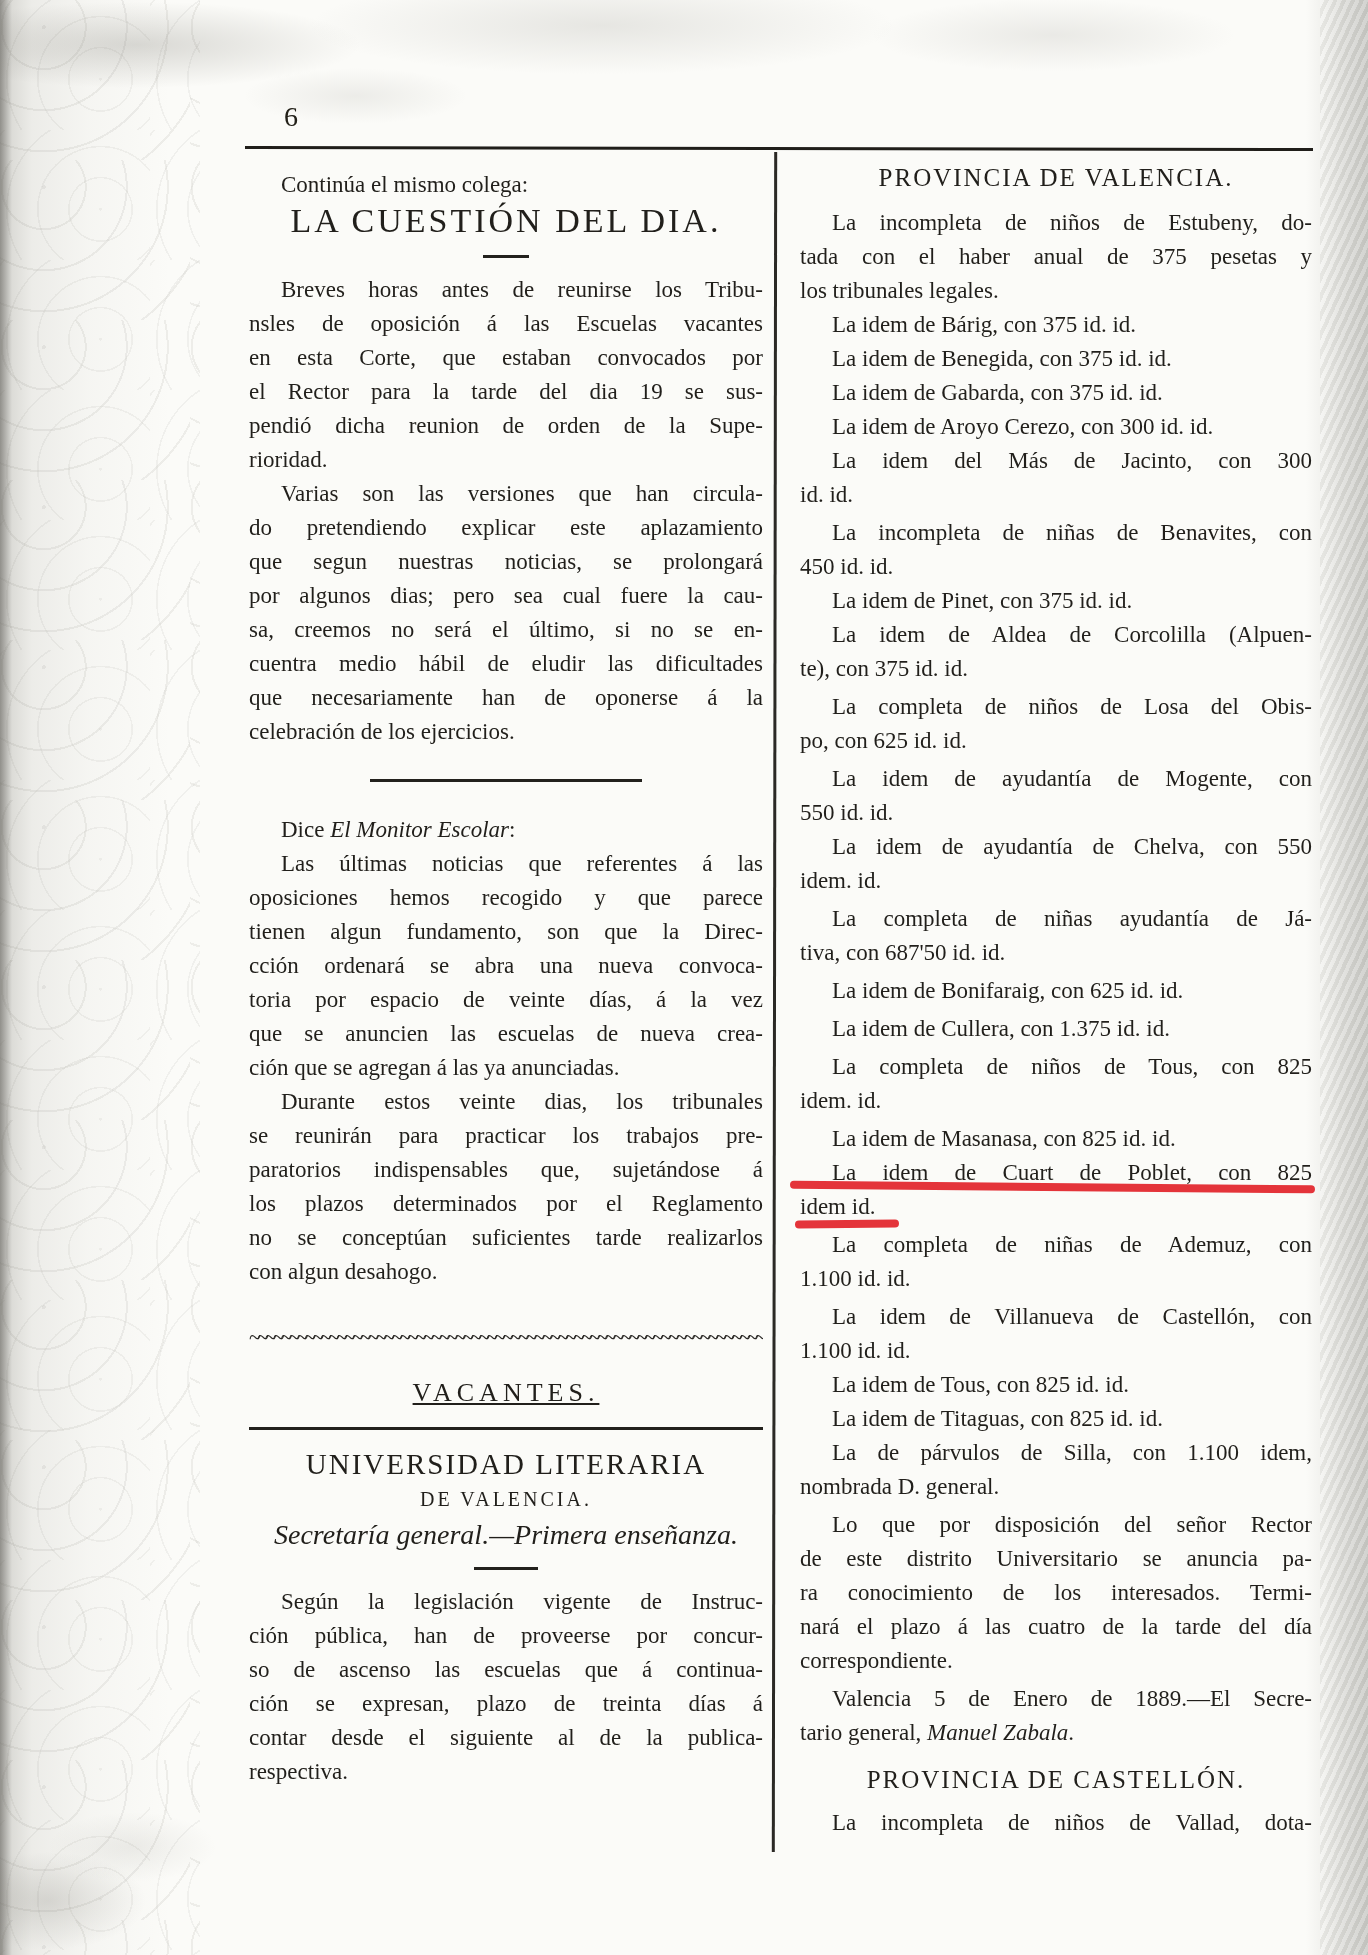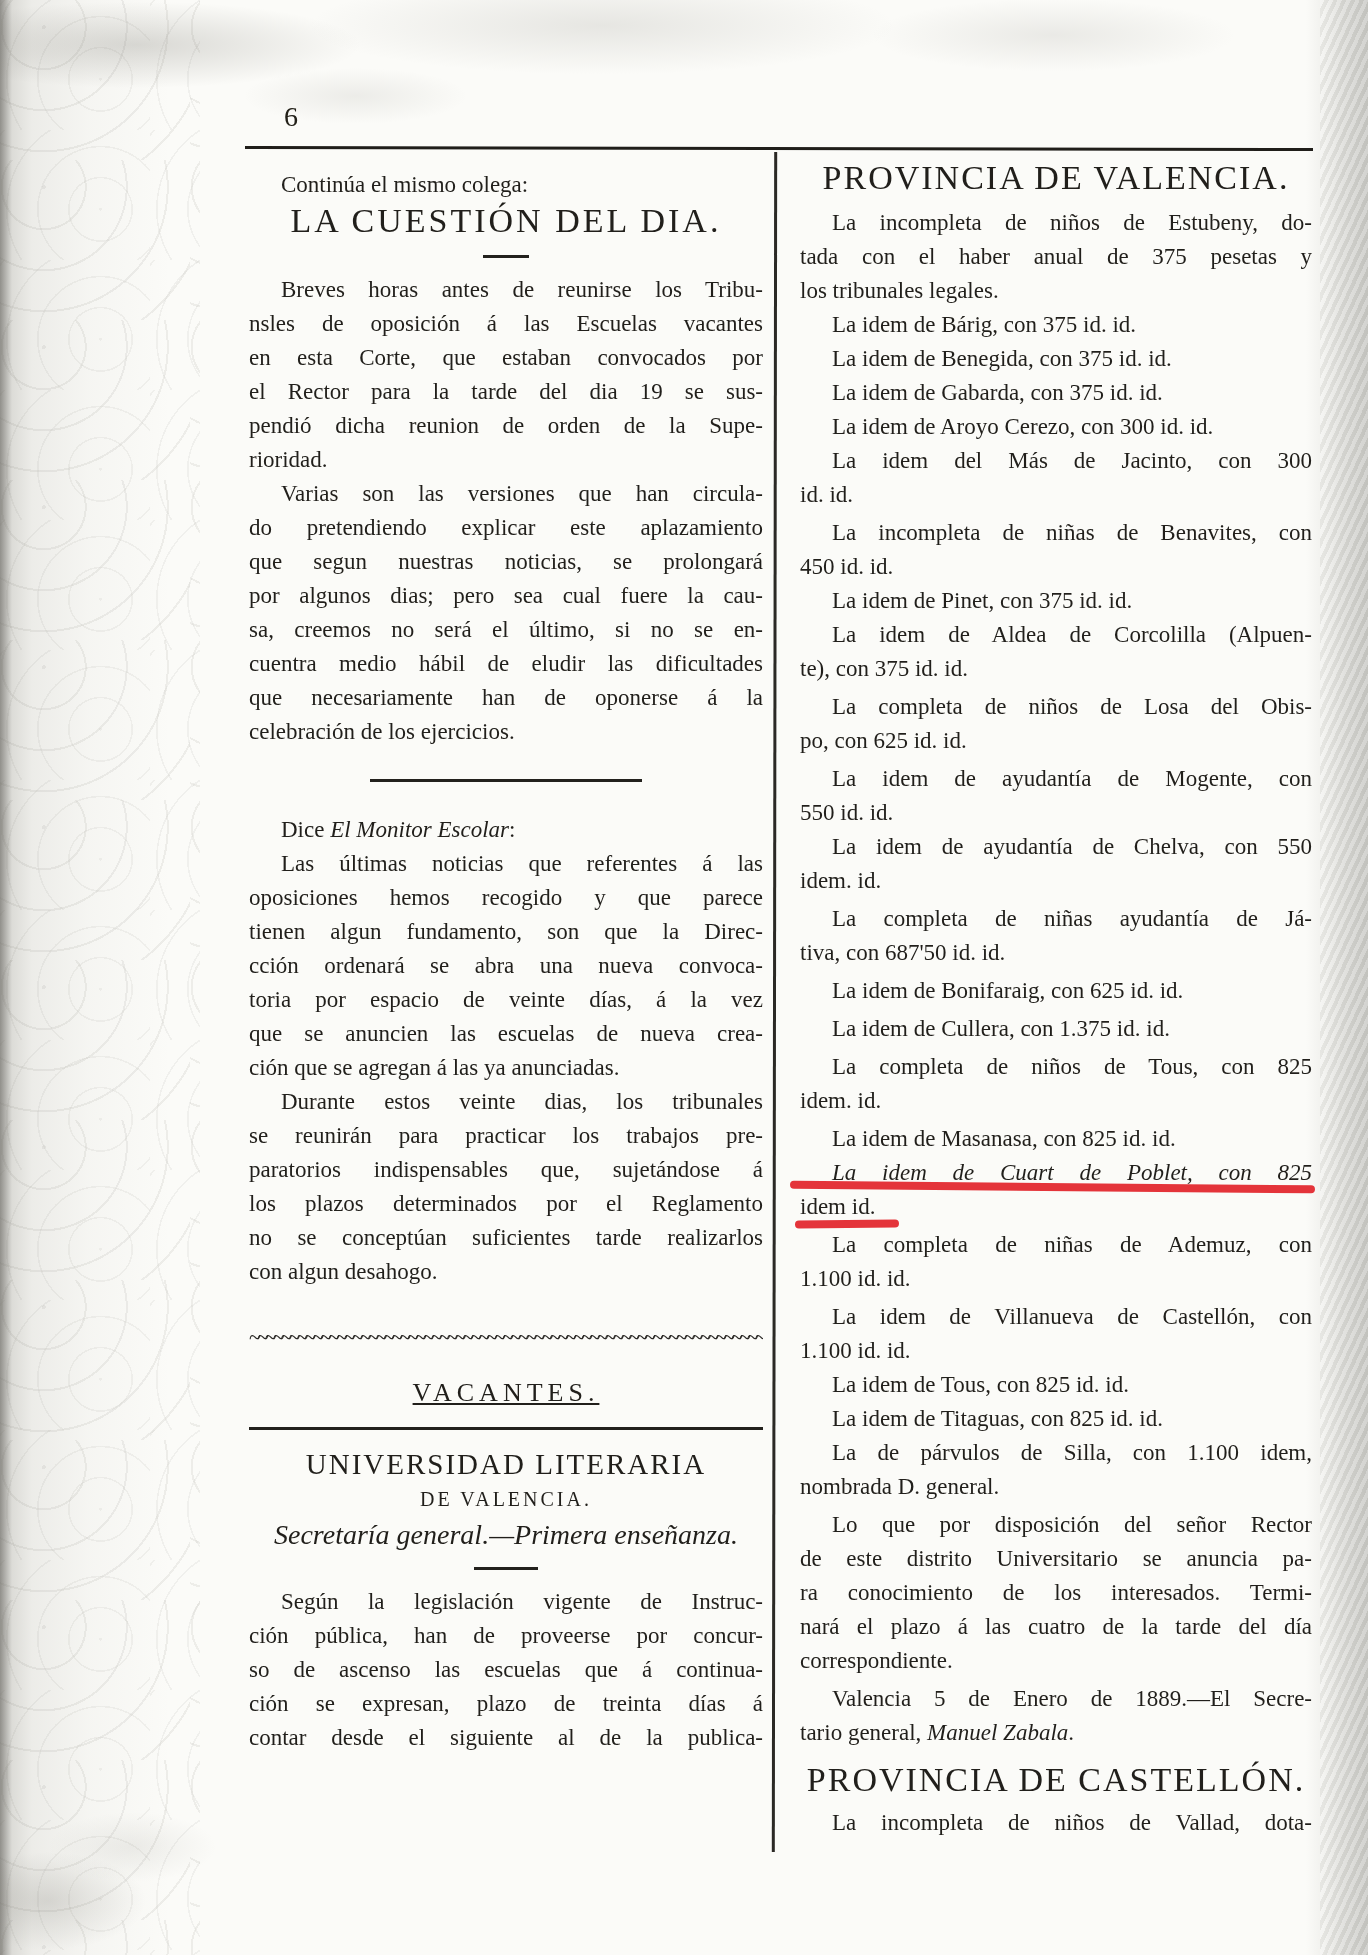--- a/index.html
+++ b/index.html
@@ -56,36 +56,36 @@
   
   .col{position:absolute;font-size:23px;}
   .col-left{left:249px;top:168px;width:514px;}
   .col-right{left:800px;top:158px;width:512px;}
   .line{line-height:34px;min-height:34px;}
   .ind{text-indent:32px;}
   .j{text-align:justify;text-align-last:justify;}
   .center{text-align:center;}
   .gap{margin-top:4px;}
   .it{font-style:italic;}
-  .h1{font-size:34px;line-height:40px;letter-spacing:2px;margin-bottom:8px;}
+  .h1{font-size:25px;line-height:40px;letter-spacing:2px;margin-bottom:8px;}
   .hl{font-size:34px;line-height:38px;letter-spacing:3px;}
   .h2{font-size:29px;line-height:40px;letter-spacing:2px;margin-top:6px;}
   .h3{font-size:20px;line-height:30px;letter-spacing:3px;}
   .hv{font-size:26px;line-height:40px;letter-spacing:5px;margin:4px 0 10px;text-decoration:underline;}
   .hc{margin-top:10px;margin-bottom:6px;}
   .itline{font-size:28px;}
   
   .dash{width:46px;height:3px;background:#23211d;margin:15px auto;}
   .dash2{width:64px;height:3px;background:#23211d;margin:15px auto;}
   .rule-short{width:272px;height:3px;background:#23211d;margin:30px auto 31px;}
   .rule-full{width:100%;height:3px;background:#23211d;margin:14px 0;}
   .wavy{height:16px;line-height:12px;margin:42px 0 26px;overflow:hidden;white-space:nowrap;
         letter-spacing:-4px;font-size:22px;color:#2b2926;}
   
-  .redline{position:relative;font-style:italic;}
+  .redline{position:relative;}
   .redline::after{
     content:'';position:absolute;left:-10px;right:-3px;bottom:-1px;height:8px;
     background:var(--red,#e2252b);border-radius:4px;transform:rotate(0.5deg);opacity:.93;
   }
   .ru{position:relative;display:inline-block;}
   .ru::after{
     content:'';position:absolute;left:-5px;right:-24px;bottom:-4px;height:8px;
     background:var(--red,#e2252b);border-radius:4px;transform:rotate(-0.6deg);opacity:.93;
   }
 </style>
@@ -143,20 +143,21 @@
       <div class="rule-full"></div>
       <div class="line center h2"><span>UNIVERSIDAD LITERARIA</span></div>
       <div class="line center h3"><span>DE VALENCIA.</span></div>
       <div class="line center itline"><span class="it">Secretaría general.—Primera enseñanza.</span></div>
       <div class="dash2"></div>
       <div class="line ind j"><span>Según la legislación vigente de Instruc-</span></div>
       <div class="line j"><span>ción pública, han de proveerse por concur-</span></div>
       <div class="line j"><span>so de ascenso las escuelas que á continua-</span></div>
       <div class="line j"><span>ción se expresan, plazo de treinta días á</span></div>
       <div class="line j"><span>contar desde el siguiente al de la publica-</span></div>
+      <div class="line "><span>respectiva.</span></div>
     </div>
   <div class="col col-right">
       <div class="line center h1"><span>PROVINCIA DE VALENCIA.</span></div>
       <div class="line ind j"><span>La incompleta de niños de Estubeny, do-</span></div>
       <div class="line j"><span>tada con el haber anual de 375 pesetas y</span></div>
       <div class="line "><span>los tribunales legales.</span></div>
       <div class="line ind"><span>La idem de Bárig, con 375 id. id.</span></div>
       <div class="line ind"><span>La idem de Benegida, con 375 id. id.</span></div>
       <div class="line ind"><span>La idem de Gabarda, con 375 id. id.</span></div>
       <div class="line ind"><span>La idem de Aroyo Cerezo, con 300 id. id.</span></div>

